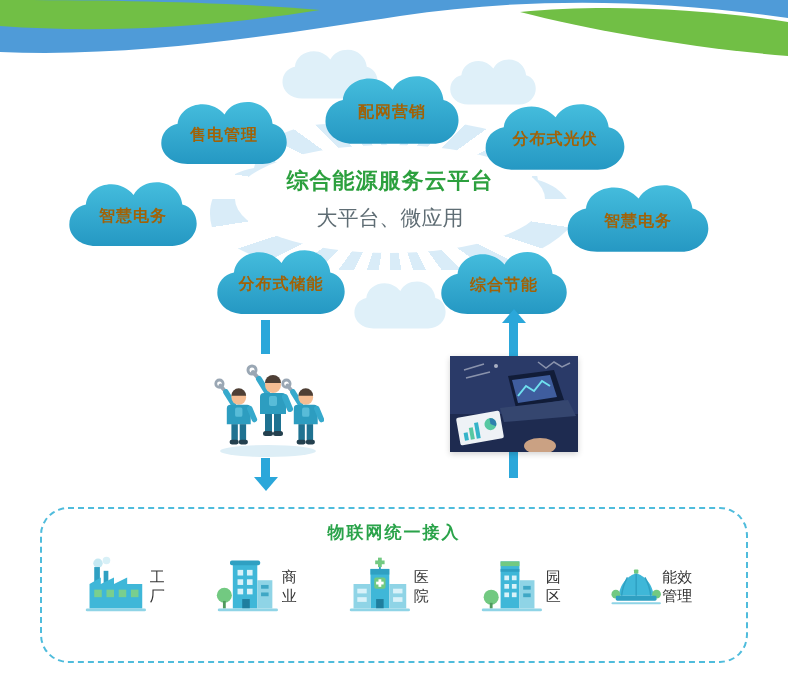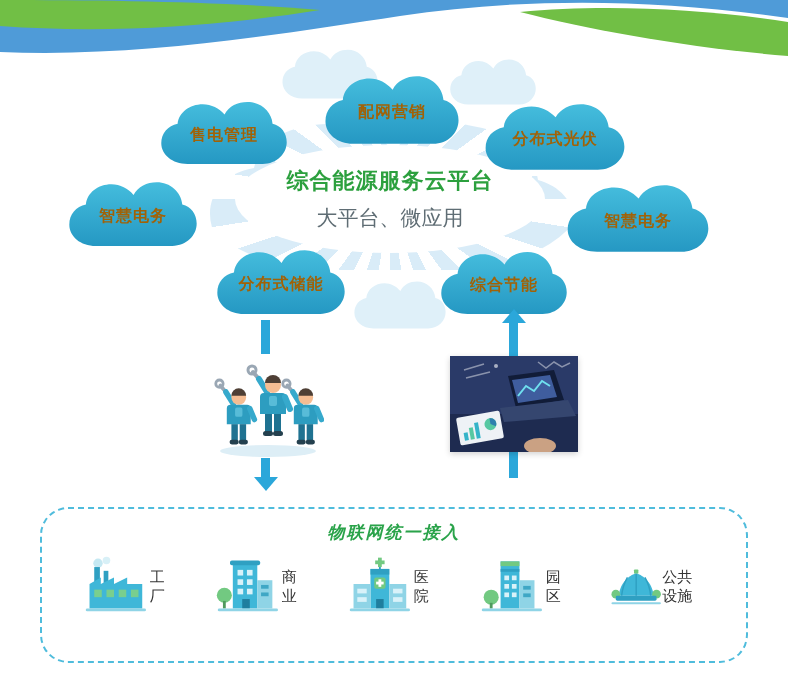--- a/index.html
+++ b/index.html
@@ -56,21 +56,21 @@
   .illus-workers { position:absolute; left:212px; top:354px; width:112px; height:104px;
     background:#ffffff; z-index:2; }
   .illus-workers svg { width:100%; height:100%; }
   .photo { position:absolute; left:450px; top:356px; width:128px; height:96px; z-index:2;
     box-shadow:0 2px 6px rgba(0,0,0,0.18); }
   .photo svg { width:100%; height:100%; display:block; }
 
   
   .iot-box { position:absolute; left:40px; top:507px; width:708px; height:156px;
     border:2px dashed #4fbcdc; border-radius:28px; padding-top:12px; }
-  .iot-title { text-align:center; color:#2aa34a; font-weight:bold; font-size:17px; letter-spacing:2px;font-style:italic; }
+  .iot-title { text-align:center; color:#2aa34a; font-weight:bold; font-size:17px; letter-spacing:2px; }
   .iot-row { display:flex; justify-content:space-around; padding:10px 22px 0; }
   .iot-item { display:flex; align-items:center; width:96px; }
   .iot-item svg { width:72px; height:60px; }
   .iot-label { margin-top:6px; font-size:15px; color:#333333; }
 </style>
 </head>
 <body>
 
 <div class="canvas">
 
@@ -300,19 +300,19 @@
       <div class="iot-item">
         <svg viewBox="0 0 72 60">
           <rect x="33" y="10" width="6" height="6" rx="1" fill="#72c981"></rect>
           <path d="M12,46 C14,26 30,16 36,16 C42,16 58,26 60,46 Z" fill="#3fb7d8"></path>
           <path d="M24,21 C20,28 17,37 16,46 M36,16 L36,46 M48,21 C52,28 55,37 56,46" stroke="#2fa0c2" stroke-width="2" fill="none"></path>
           <circle cx="8" cy="44" r="6" fill="#72c981"></circle>
           <circle cx="64" cy="44" r="6" fill="#72c981"></circle>
           <rect x="8" y="46" width="56" height="7" rx="2" fill="#2fa0c2"></rect>
           <rect x="2" y="55" width="68" height="3" rx="1.5" fill="#8fd4e6"></rect>
         </svg>
-        <span class="iot-label">公共设施</span>
+        <span class="iot-label">能效管理</span>
       </div>
 
     </div>
   </div>
 
 </div>
 
 </body></html>

